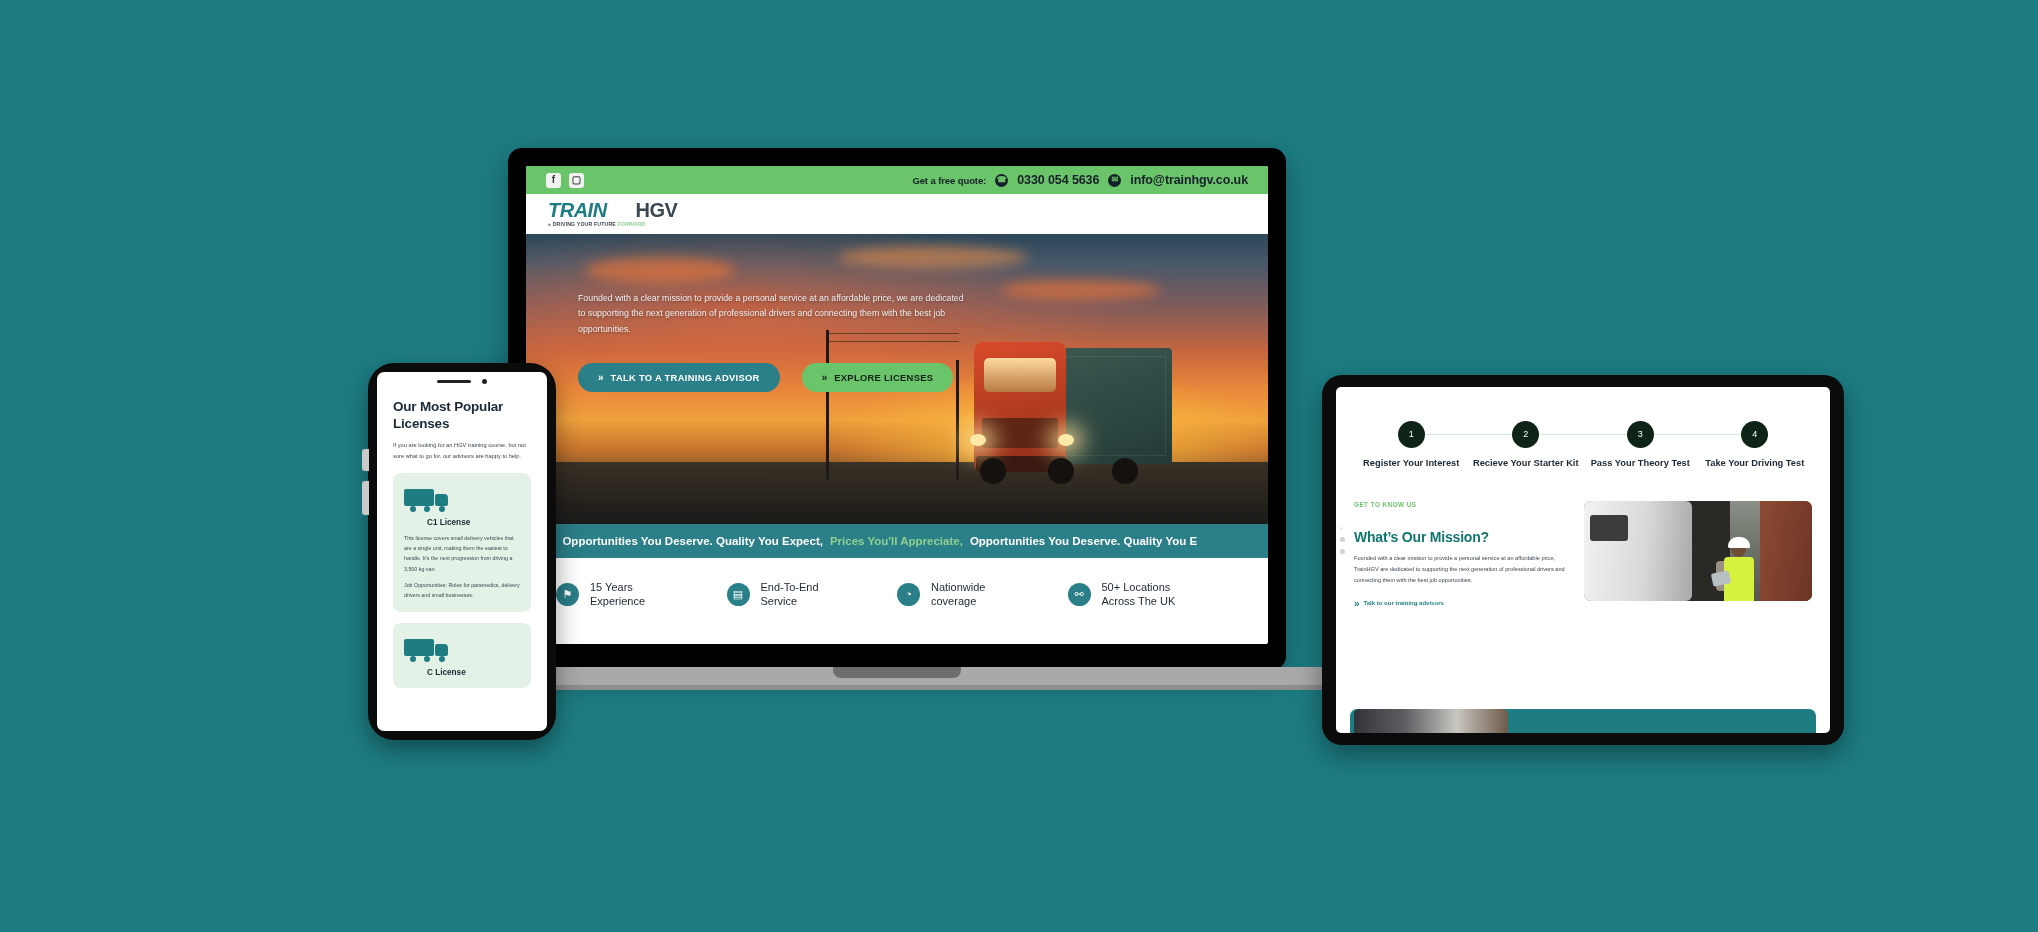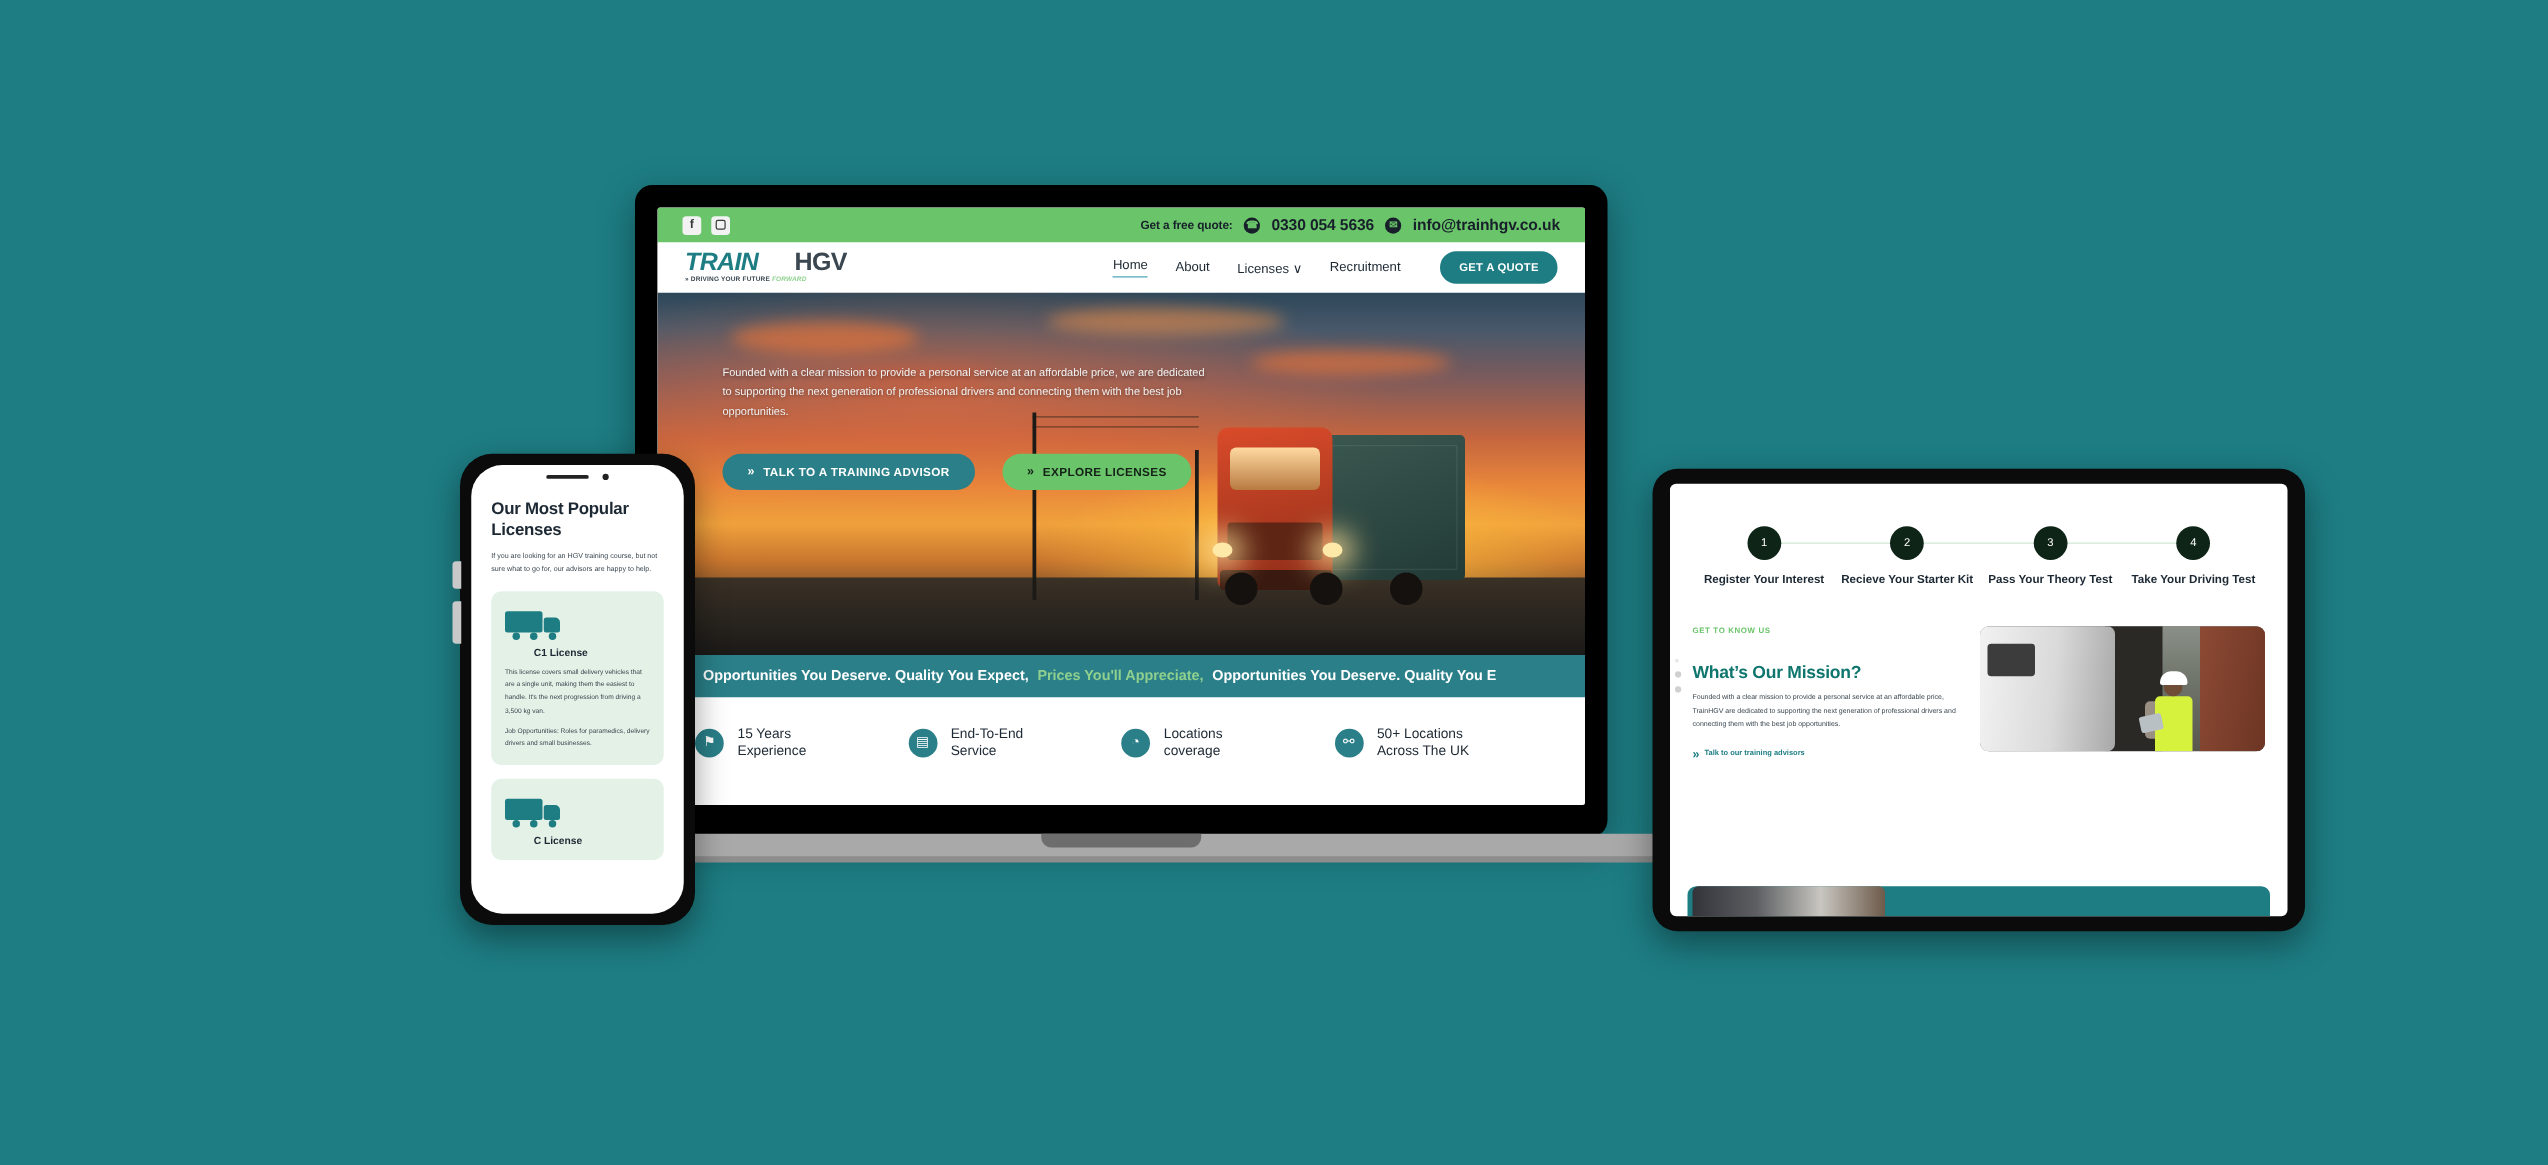--- a/index.html
+++ b/index.html
@@ -174,21 +174,21 @@
   }
   .feat-txt { font-size: 11px; font-weight: normal; color: #1c2833; line-height: 1.28; }
 
   
   .phone {
     position: absolute; left: 368px; top: 363px; width: 188px; height: 377px;
     background: #0b0b0b; border-radius: 26px; padding: 9px;
     box-shadow: 0 10px 26px rgba(0,0,0,.4);
   }
   .phone-screen {
-    width: 100%; height: 100%; background: #fff; border-radius: 25px;
+    width: 100%; height: 100%; background: #fff; border-radius: 7px;
     overflow: hidden; position: relative; padding: 16px 16px 0 16px;
   }
   .phone-notch {
     position: absolute; left: 50%; transform: translateX(-50%); top: 7px;
     display: flex; align-items: center; gap: 11px;
   }
   .pn-bar { width: 34px; height: 3.4px; background: #222; border-radius: 3px; }
   .pn-dot { width: 5px; height: 5px; border-radius: 50%; background: #222; }
   .ph-h2 {
     font-size: 13.5px; font-weight: bold; color: #1c2833; line-height: 1.24;
@@ -305,27 +305,20 @@
         </div>
 
         <div class="nav">
           <div class="logo">
             <div class="logo-top">
               <span class="logo-train">TRAIN</span><span class="logo-hgv">HGV</span>
             </div>
             <div class="logo-sub">
               » <span>DRIVING YOUR FUTURE </span><span class="fw">FORWARD</span>
             </div>
-          </div>
-          <div class="nav-links">
-            <span class="nav-link active">Home</span>
-            <span class="nav-link">About</span>
-            <span class="nav-link"><span>Licenses</span> <span>∨</span></span>
-            <span class="nav-link">Recruitment</span>
-            <button class="btn-quote">GET A QUOTE</button>
           </div>
         </div>
 
         <div class="hero">
           <div class="hero-sky"></div>
           <div class="cloud" style="left:8%;top:8%;width:150px;height:26px;"></div>
           <div class="cloud" style="left:42%;top:4%;width:190px;height:22px;background:rgba(255,150,70,.5);"></div>
           <div class="cloud" style="left:64%;top:16%;width:160px;height:20px;"></div>
           <div class="cloud" style="left:20%;top:20%;width:120px;height:16px;background:rgba(200,90,60,.45);"></div>
           <div class="hero-road"></div>
@@ -380,21 +373,21 @@
           <div class="feat">
             <div class="feat-ico">▤</div>
             <div class="feat-txt">
               <div>End-To-End</div>
               <div>Service</div>
             </div>
           </div>
           <div class="feat">
             <div class="feat-ico">◔</div>
             <div class="feat-txt">
-              <div>Locations</div>
+              <div>Nationwide</div>
               <div>coverage</div>
             </div>
           </div>
           <div class="feat">
             <div class="feat-ico">⚯</div>
             <div class="feat-txt">
               <div>50+ Locations</div>
               <div>Across The UK</div>
             </div>
           </div>

